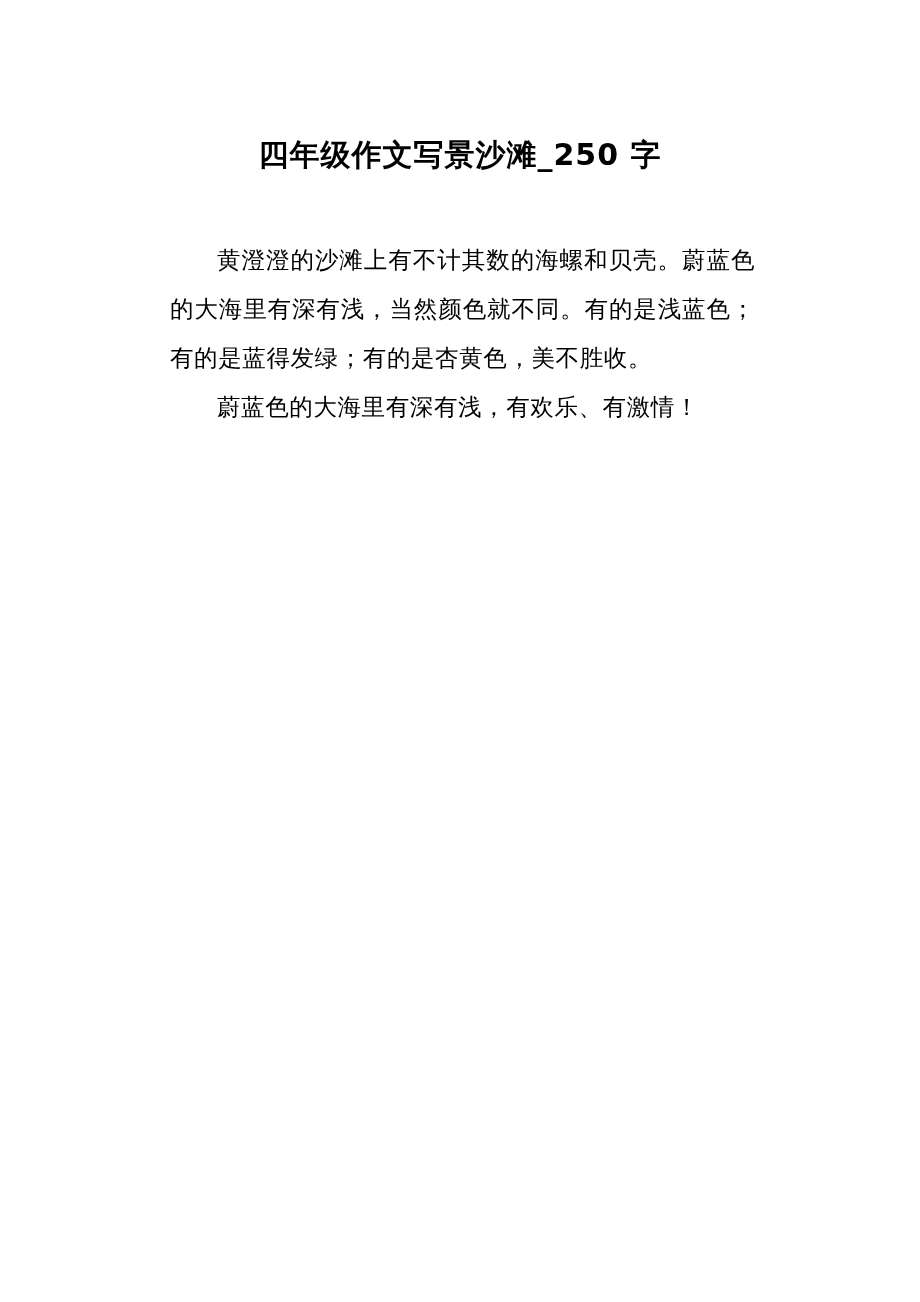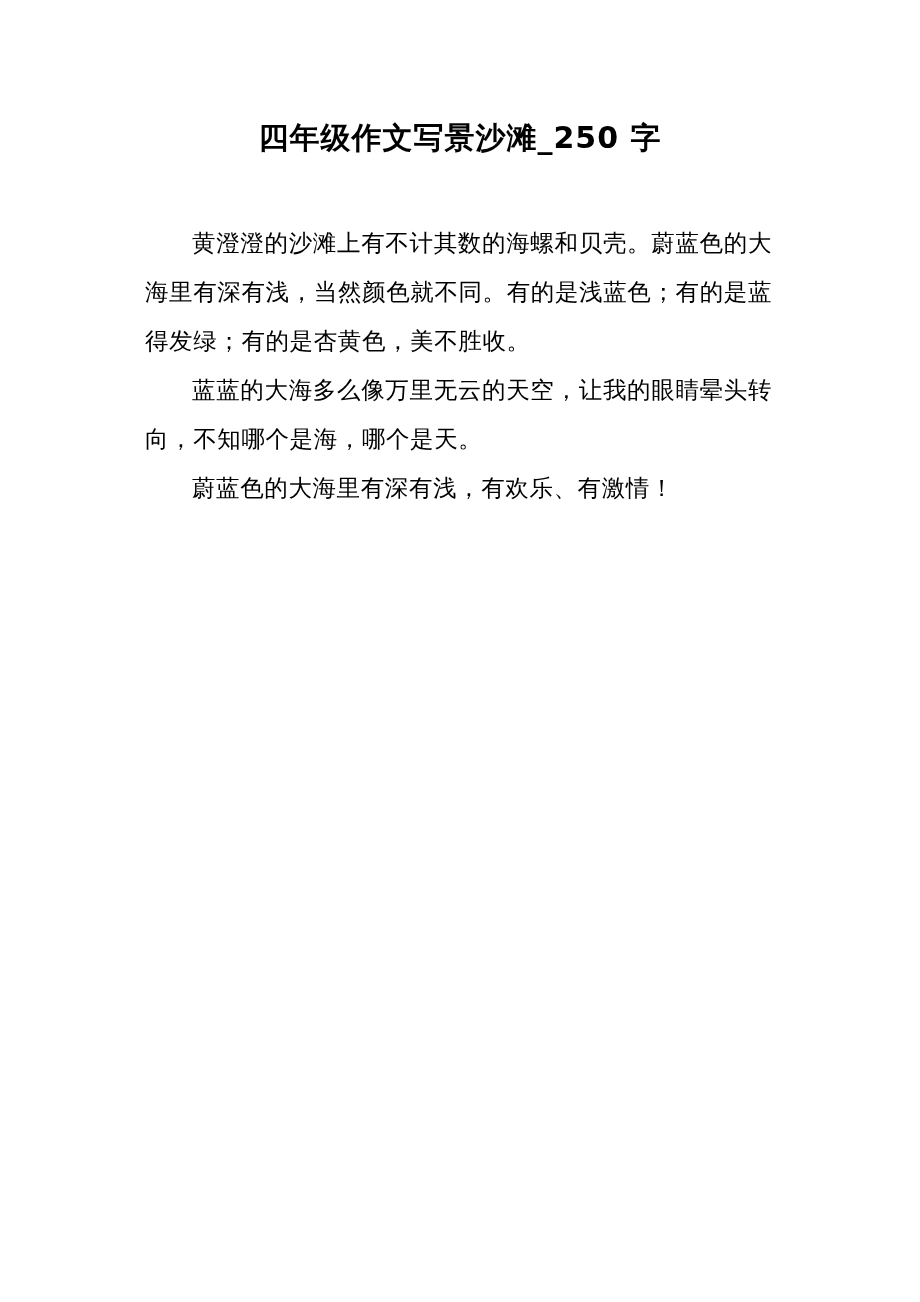--- a/index.html
+++ b/index.html
@@ -11,21 +11,21 @@
     height: 1302px;
     background: #ffffff;
     font-family: "Liberation Serif", "DejaVu Serif", serif;
     color: #000000;
     overflow: hidden;
   }
   .page {
     width: 920px;
     height: 1302px;
     box-sizing: border-box;
-    padding: 0;
+    padding: 17px;
     position: relative;
   }
   .doc-title {
     text-align: center;
     font-family: "DejaVu Sans", "Liberation Sans", sans-serif;
     font-size: 30px;
     font-weight: bold;
     letter-spacing: 1px;
     margin: 0;
     padding-top: 118px;
@@ -36,27 +36,26 @@
     padding-left: 145px;
     padding-right: 148px;
   }
   .para {
     font-family: "DejaVu Sans", "Liberation Sans", sans-serif;
     font-size: 23.5px;
     line-height: 49px;
     text-align: justify;
     text-justify: inter-ideograph;
     text-indent: 2em;
-    margin: 0 0 0 0;
+    margin: 0 0 0 8px;
     letter-spacing: 0.6px;
   }
 </style>
 </head>
 <body>
 
 <div class="page">
   <h1 class="doc-title">四年级作文写景沙滩_250 字</h1>
   <div class="body-block">
     <p class="para">黄澄澄的沙滩上有不计其数的海螺和贝壳。蔚蓝色的大海里有深有浅，当然颜色就不同。有的是浅蓝色；有的是蓝得发绿；有的是杏黄色，美不胜收。</p>
-    <p class="para">蓝蓝的大海多么像万里无云的天空，让我的眼睛晕头转向，不知哪个是海，哪个是天。</p>
     <p class="para">蔚蓝色的大海里有深有浅，有欢乐、有激情！</p>
   </div>
 </div>
 
 </body></html>

